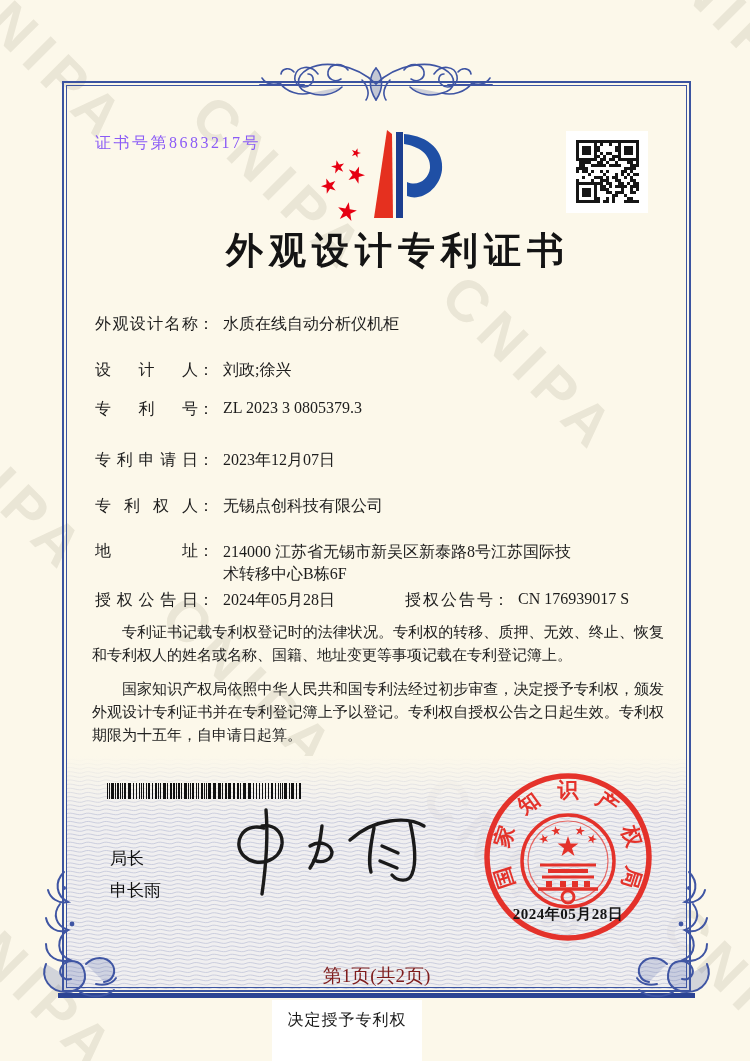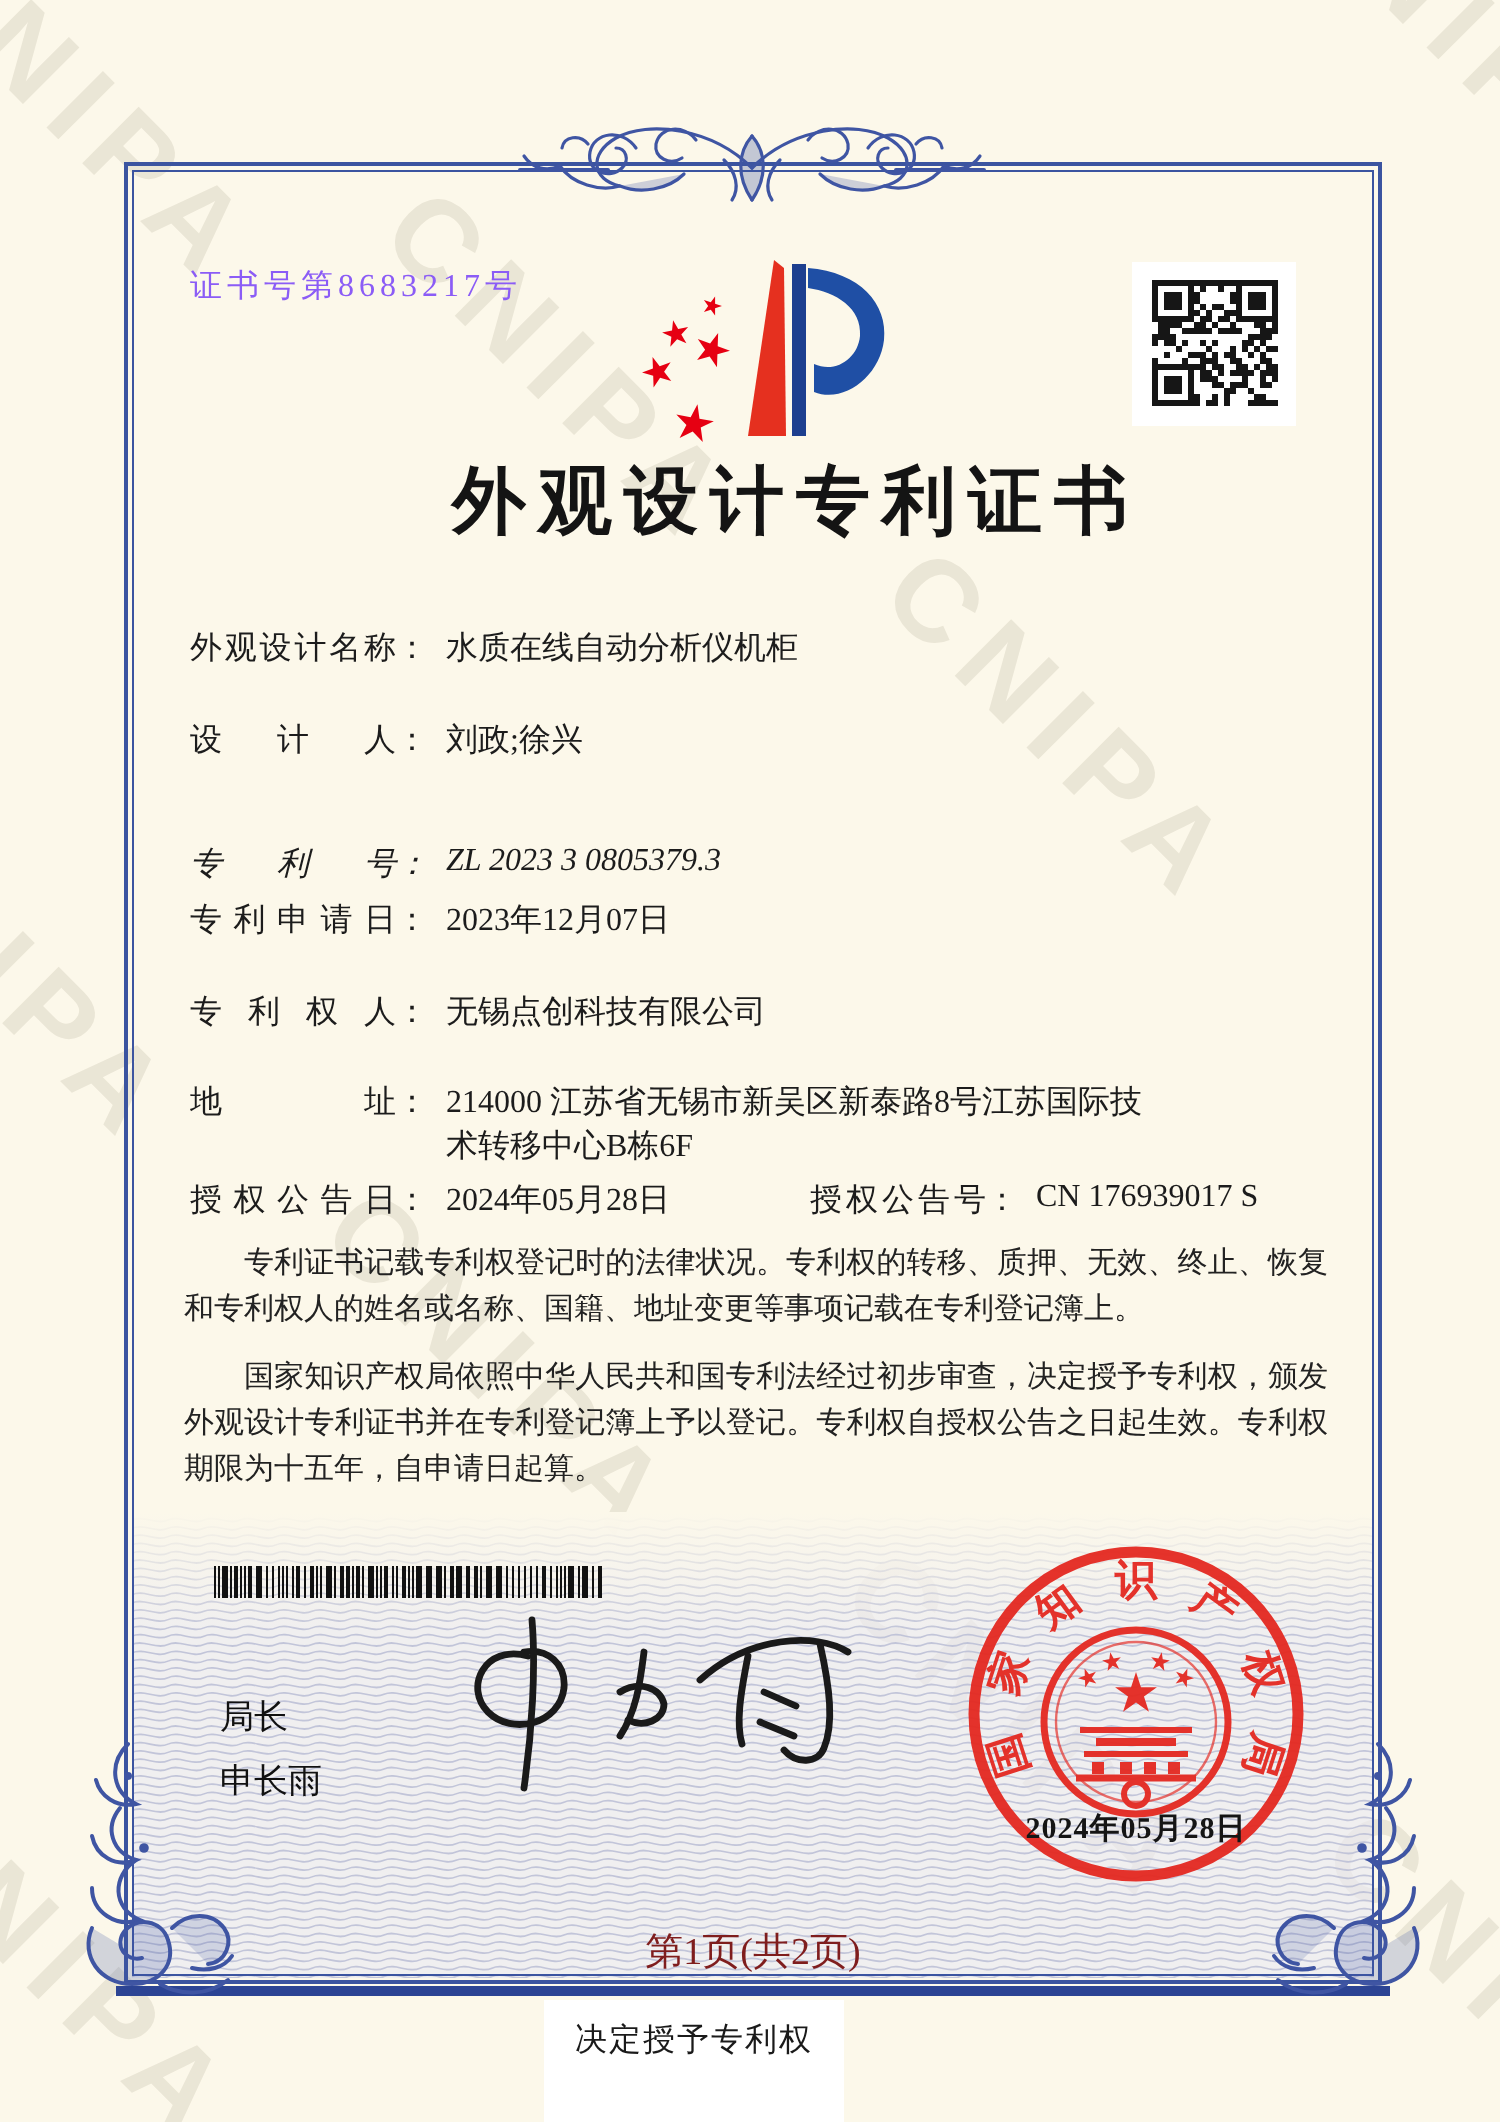--- a/index.html
+++ b/index.html
@@ -402,21 +402,21 @@
 
   <div class="title">外观设计专利证书</div>
 
   <div class="fields">
     <div class="frow" style="top:0px;">
       <span class="flabel">外观设计名称</span><span class="colon">：</span><span class="fvalue">水质在线自动分析仪机柜</span>
     </div>
     <div class="frow" style="top:46px;">
       <span class="flabel">设计人</span><span class="colon">：</span><span class="fvalue">刘政;徐兴</span>
     </div>
-    <div class="frow" style="top:108px;font-style:italic;">
+    <div class="frow" style="top:85px;">
       <span class="flabel">专利号</span><span class="colon">：</span><span class="fvalue">ZL 2023 3 0805379.3</span>
     </div>
     <div class="frow" style="top:136px;">
       <span class="flabel">专利申请日</span><span class="colon">：</span><span class="fvalue">2023年12月07日</span>
     </div>
     <div class="frow" style="top:182px;">
       <span class="flabel">专利权人</span><span class="colon">：</span><span class="fvalue">无锡点创科技有限公司</span>
     </div>
     <div class="frow" style="top:227px;">
       <span class="flabel">地址</span><span class="colon">：</span><span class="fvalue wrap">214000 江苏省无锡市新吴区新泰路8号江苏国际技术转移中心B栋6F</span>

